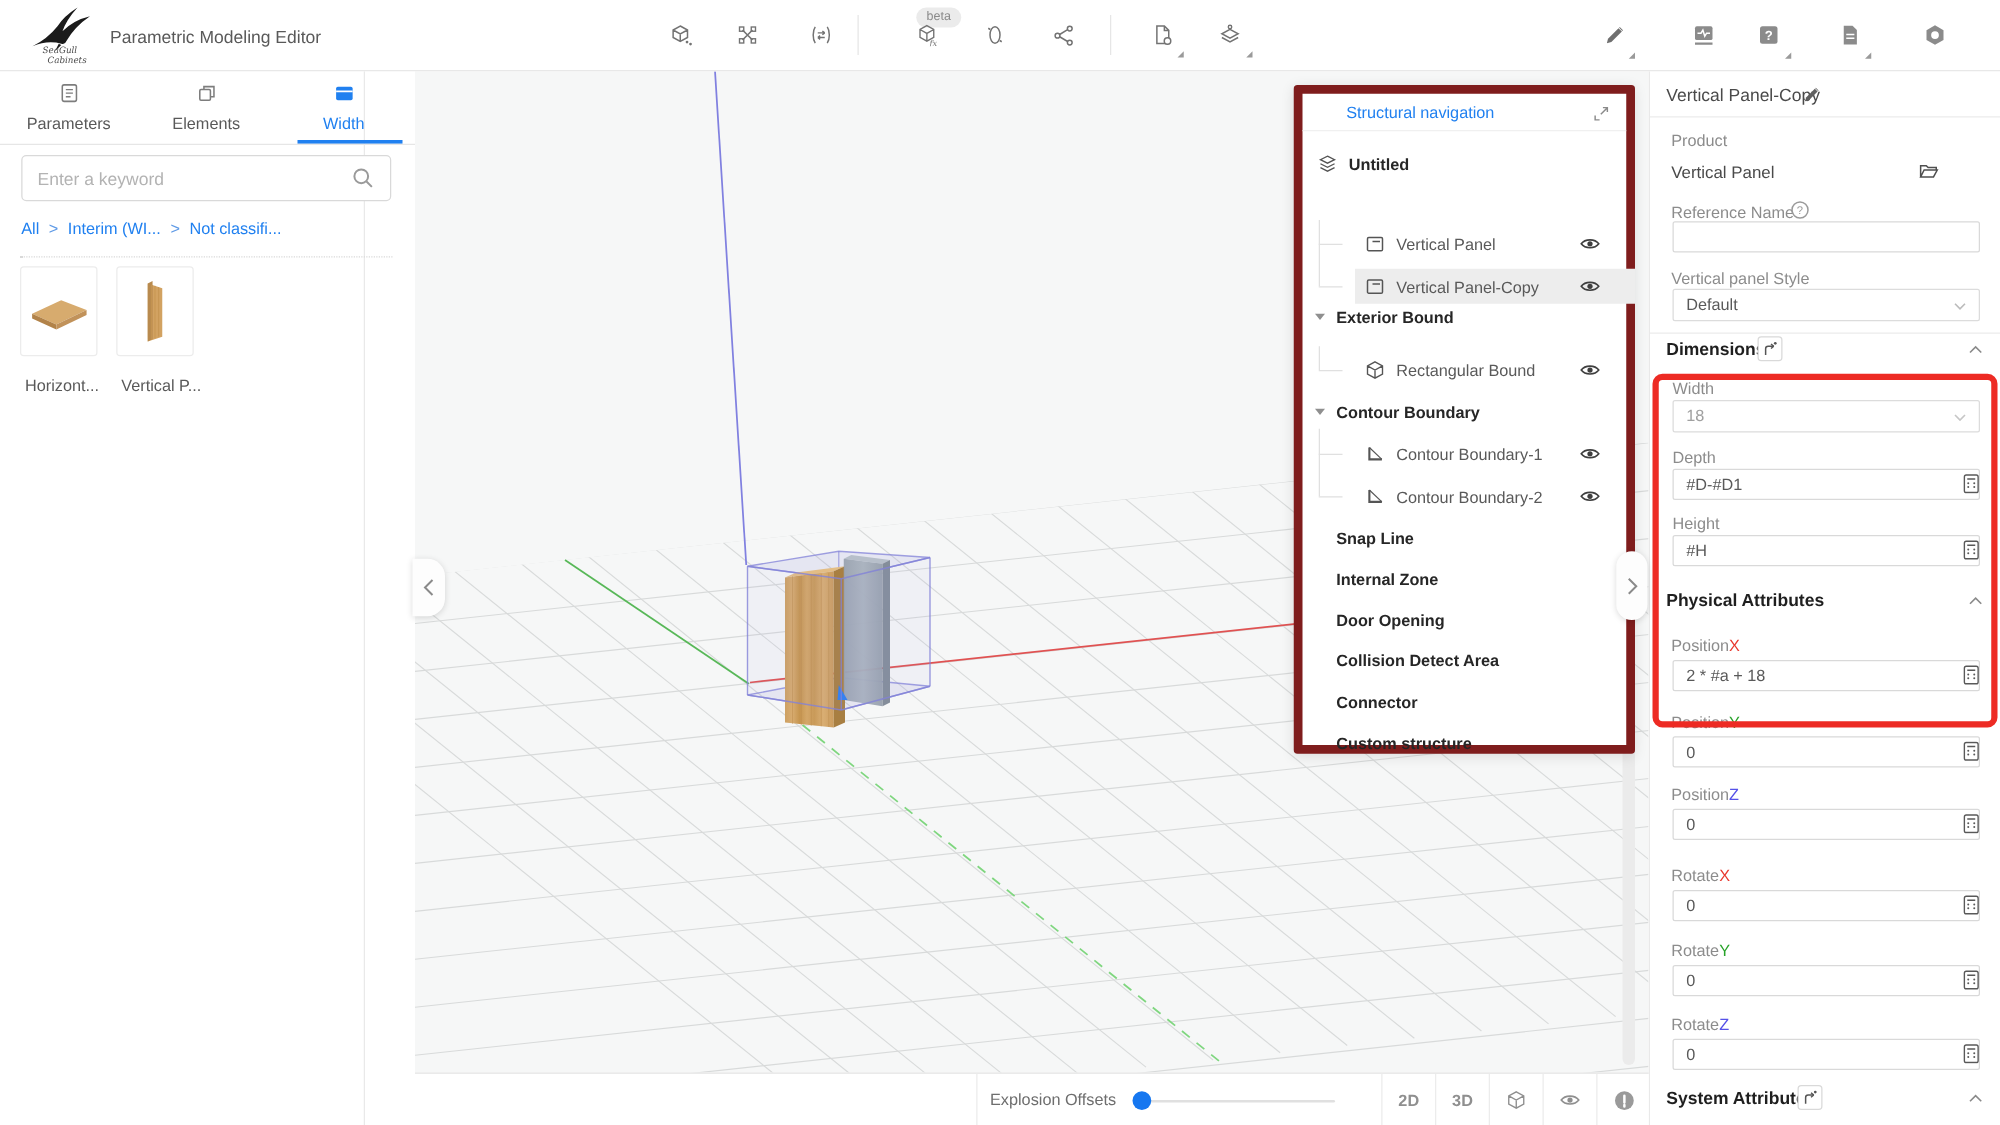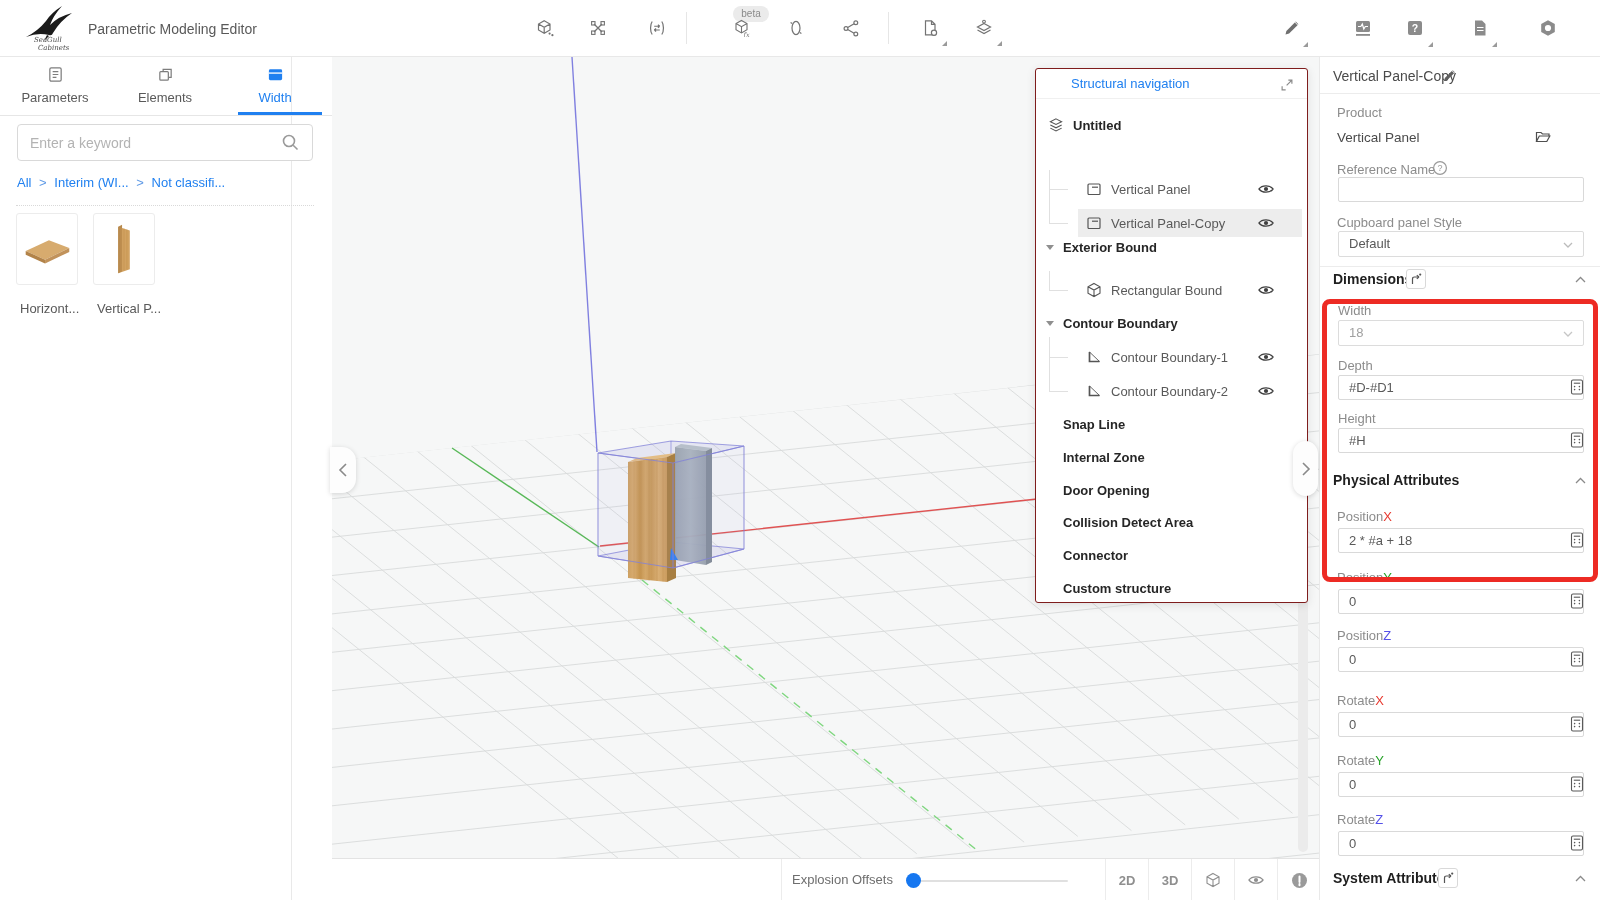--- a/index.html
+++ b/index.html
@@ -55,21 +55,21 @@
   .bb-div { position:absolute; top:0; width:1px; height:42px; background:#ececec; }
   #exp-lbl { position:absolute; left:460px; top:13px; font-size:13px; color:#6e6e6e; }
   #slider-track { position:absolute; left:581px; top:21px; width:155px; height:2px; background:#e0e0e0;
     border-radius:1px; cursor:pointer; }
   #slider-knob { position:absolute; left:574px; top:14px; width:15px; height:15px; border-radius:50%;
     background:#1677f0; cursor:grab; }
   .bb-btn { position:absolute; top:0; width:42px; height:42px; display:flex; align-items:center;
     justify-content:center; font-size:13px; font-weight:bold; color:#8f8f8f; cursor:pointer; }
   
   #navpanel { position:absolute; left:1035px; top:68px; width:273px; height:535px; background:#fff;
-    border:1px solid #7f1d1d; border-radius:3px; box-shadow:0 2px 10px rgba(0,0,0,.10); z-index:25; }
+    border:7px solid #7f1d1d; border-radius:3px; box-shadow:0 2px 10px rgba(0,0,0,.10); z-index:25; }
   #nav-header { position:absolute; left:0; top:0; width:100%; height:30px; border-bottom:1px solid #f0f0f0; }
   #nav-title { position:absolute; left:35px; top:7px; font-size:13px; color:#2080f0; cursor:pointer; }
   .tree-row { position:absolute; left:0; width:100%; height:28px;text-align:center; }
   .tree-row .rlabel { position:absolute; top:7px; font-size:13px; }
   .bold-lb { font-weight:bold; color:#262626; }
   .child-lb { color:#595959; }
   .tri { position:absolute; left:10px; top:12px; width:0; height:0; border-left:4px solid transparent;
     border-right:4px solid transparent; border-top:5px solid #8f8f8f; }
   .node-ic { position:absolute; top:6px; width:16px; height:16px; color:#555; }
   .eye { position:absolute; left:222px; top:6px; width:16px; height:16px; color:#3f3f3f; cursor:pointer; }
@@ -613,21 +613,21 @@
     </span>
 
   <span class="p-lbl" style="left:17px;top:105px">Reference Name</span>
   <span class="abs" style="left:112px;top:103px;width:16px;height:16px;color:#9a9a9a">
     <svg class="icon" viewBox="0 0 16 16">
         <use href="#i-qcircle"></use>
       </svg>
     </span>
   <input class="fld" style="left: 18px; top: 120px;" value="">
 
-  <span class="p-lbl" style="left:17px;top:158px">Cupboard panel Style</span>
+  <span class="p-lbl" style="left:17px;top:158px">Vertical panel Style</span>
   <div class="selbox" style="left:18px;top:174px;color:#595959">
     <span>Default</span>
     <span class="chev" style="right:10px;top:10px">
       <svg class="icon" viewBox="0 0 10 6">
           <use href="#i-chevdown"></use>
         </svg>
       </span>
   </div>
   <div class="p-div" style="top:209px"></div>
 

